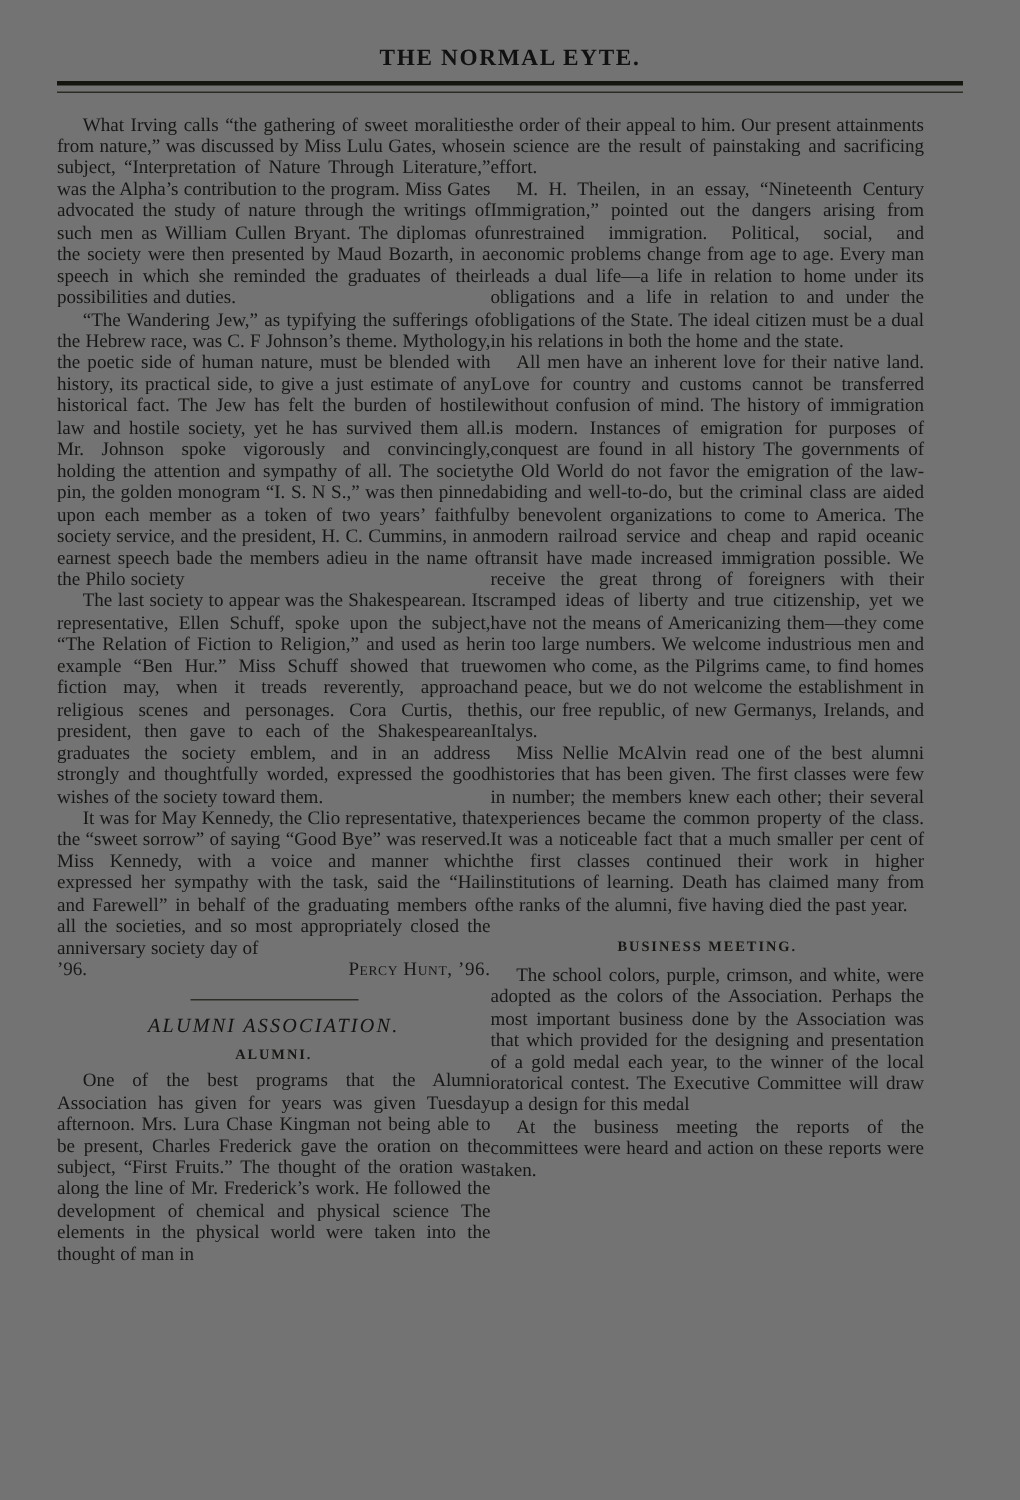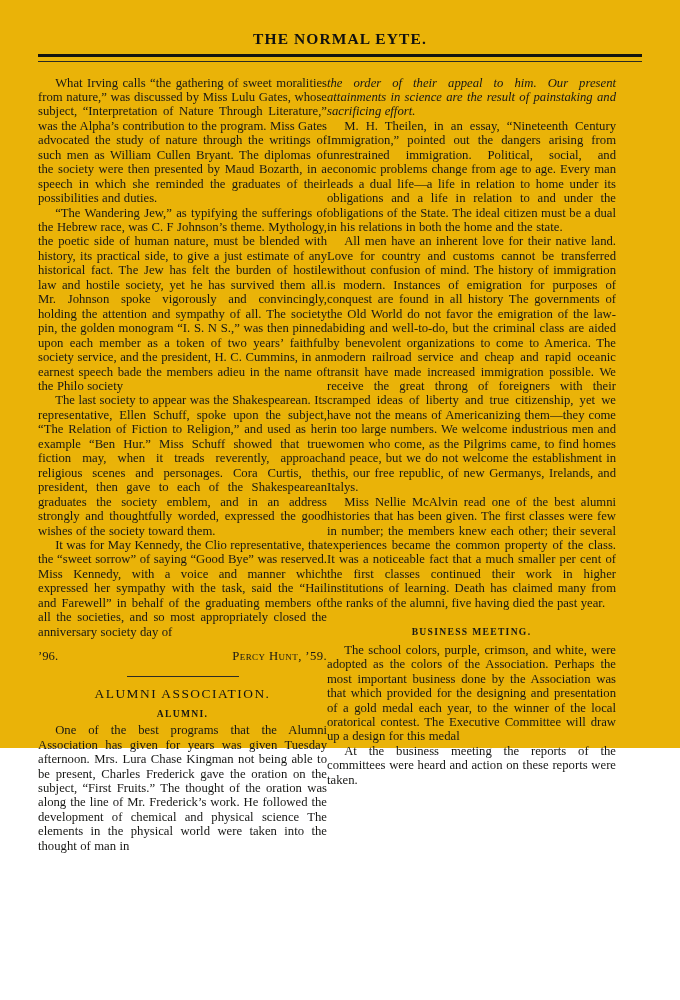--- a/index.html
+++ b/index.html
@@ -11,22 +11,22 @@
   body {
     width: 680px;
     height: 1000px;
     overflow: hidden;
     font-family: "Liberation Serif", "DejaVu Serif", serif;
     color: #1a1a1a;
   }
   .page {
     position: relative;
     width: 680px;
-    height: 748px;
-    background: #eab308;
+    height: 1000px;
+    background: #737373;
     box-sizing: border-box;
     padding: 0;
   }
   
   .masthead {
     padding-top: 31px;
     text-align: center;
   }
   .masthead-title {
     font-family: "Liberation Serif", "DejaVu Serif", serif;
@@ -58,53 +58,54 @@
     margin: 0;
     font-size: 12.7px;
     line-height: 14.45px;
     text-align: justify;
     text-justify: inter-word;
     text-indent: 1.35em;
     hyphens: none;
     word-spacing: 0.02em;
     color: #171715;
   }
-  p.noindent { text-indent: 0; font-style: italic; }
+  p.noindent { text-indent: 0; }
   
   .signature {
     font-size: 12.7px;
     line-height: 14.45px;
     text-align: right;
     font-variant: small-caps;
     letter-spacing: 0.4px;
     color: #171715;
     margin: 0;
   }
   .sig-row {
     display: flex;
     justify-content: space-between;
     align-items: baseline;
     font-size: 12.7px;
     line-height: 14.45px;
   }
-  .sig-year { text-indent: 0; margin-top: 10px; }
+  .sig-year { text-indent: 0; }
   
   .short-rule {
     width: 112px;
     height: 0;
     border-top: 1px solid #2c2c26;
     margin: 12px auto 9px auto;
   }
   .section-head {
     text-align: center;
     font-size: 13.4px;
     letter-spacing: 1.5px;
     color: #131311;
     margin: 0 0 2px 0;
     line-height: 1.2;
+    font-style: italic;
   }
   .sub-head {
     text-align: center;
     font-size: 9.6px;
     letter-spacing: 1.3px;
     color: #18181500;
     color: #181815;
     margin: 6px 0 4px 0;
     line-height: 1.2;
     font-weight: bold;
@@ -128,21 +129,21 @@
 
     <div class="col">
 
       <p>What Irving calls “the gathering of sweet moralities from nature,” was discussed by Miss Lulu Gates, whose subject, “Interpretation of Nature Through Literature,” was the Alpha’s contribution to the program. Miss Gates advocated the study of nature through the writings of such men as William Cullen Bryant. The diplomas of the society were then presented by Maud Bozarth, in a speech in which she reminded the graduates of their possibilities and duties.</p>
       <p>“The Wandering Jew,” as typifying the sufferings of the Hebrew race, was C. F Johnson’s theme. Mythology, the poetic side of human nature, must be blended with history, its practical side, to give a just estimate of any historical fact. The Jew has felt the burden of hostile law and hostile society, yet he has survived them all. Mr. Johnson spoke vigorously and convincingly, holding the attention and sympathy of all. The society pin, the golden monogram “I. S. N S.,” was then pinned upon each member as a token of two years’ faithful society service, and the president, H. C. Cummins, in an earnest speech bade the members adieu in the name of the Philo society</p>
       <p>The last society to appear was the Shakespearean. Its representative, Ellen Schuff, spoke upon the subject, “The Relation of Fiction to Religion,” and used as her example “Ben Hur.” Miss Schuff showed that true fiction may, when it treads reverently, approach religious scenes and personages. Cora Curtis, the president, then gave to each of the Shakespearean graduates the society emblem, and in an address strongly and thoughtfully worded, expressed the good wishes of the society toward them.</p>
       <p>It was for May Kennedy, the Clio representative, that the “sweet sorrow” of saying “Good Bye” was reserved. Miss Kennedy, with a voice and manner which expressed her sympathy with the task, said the “Hail and Farewell” in behalf of the graduating members of all the societies, and so most appropriately closed the anniversary society day of</p>
 
       <div class="sig-row">
         <span class="sig-year">’96.</span>
-        <span class="signature">Percy Hunt, ’59.</span>
+        <span class="signature">Percy Hunt, ’96.</span>
       </div>
 
       <div class="short-rule"></div>
 
       <div class="section-head">ALUMNI ASSOCIATION.</div>
       <div class="sub-head">ALUMNI.</div>
 
       <p>One of the best programs that the Alumni Association has given for years was given Tuesday afternoon. Mrs. Lura Chase Kingman not being able to be present, Charles Frederick gave the oration on the subject, “First Fruits.” The thought of the oration was along the line of Mr. Frederick’s work. He followed the development of chemical and physical science The elements in the physical world were taken into the thought of man in</p>
 
     </div>

